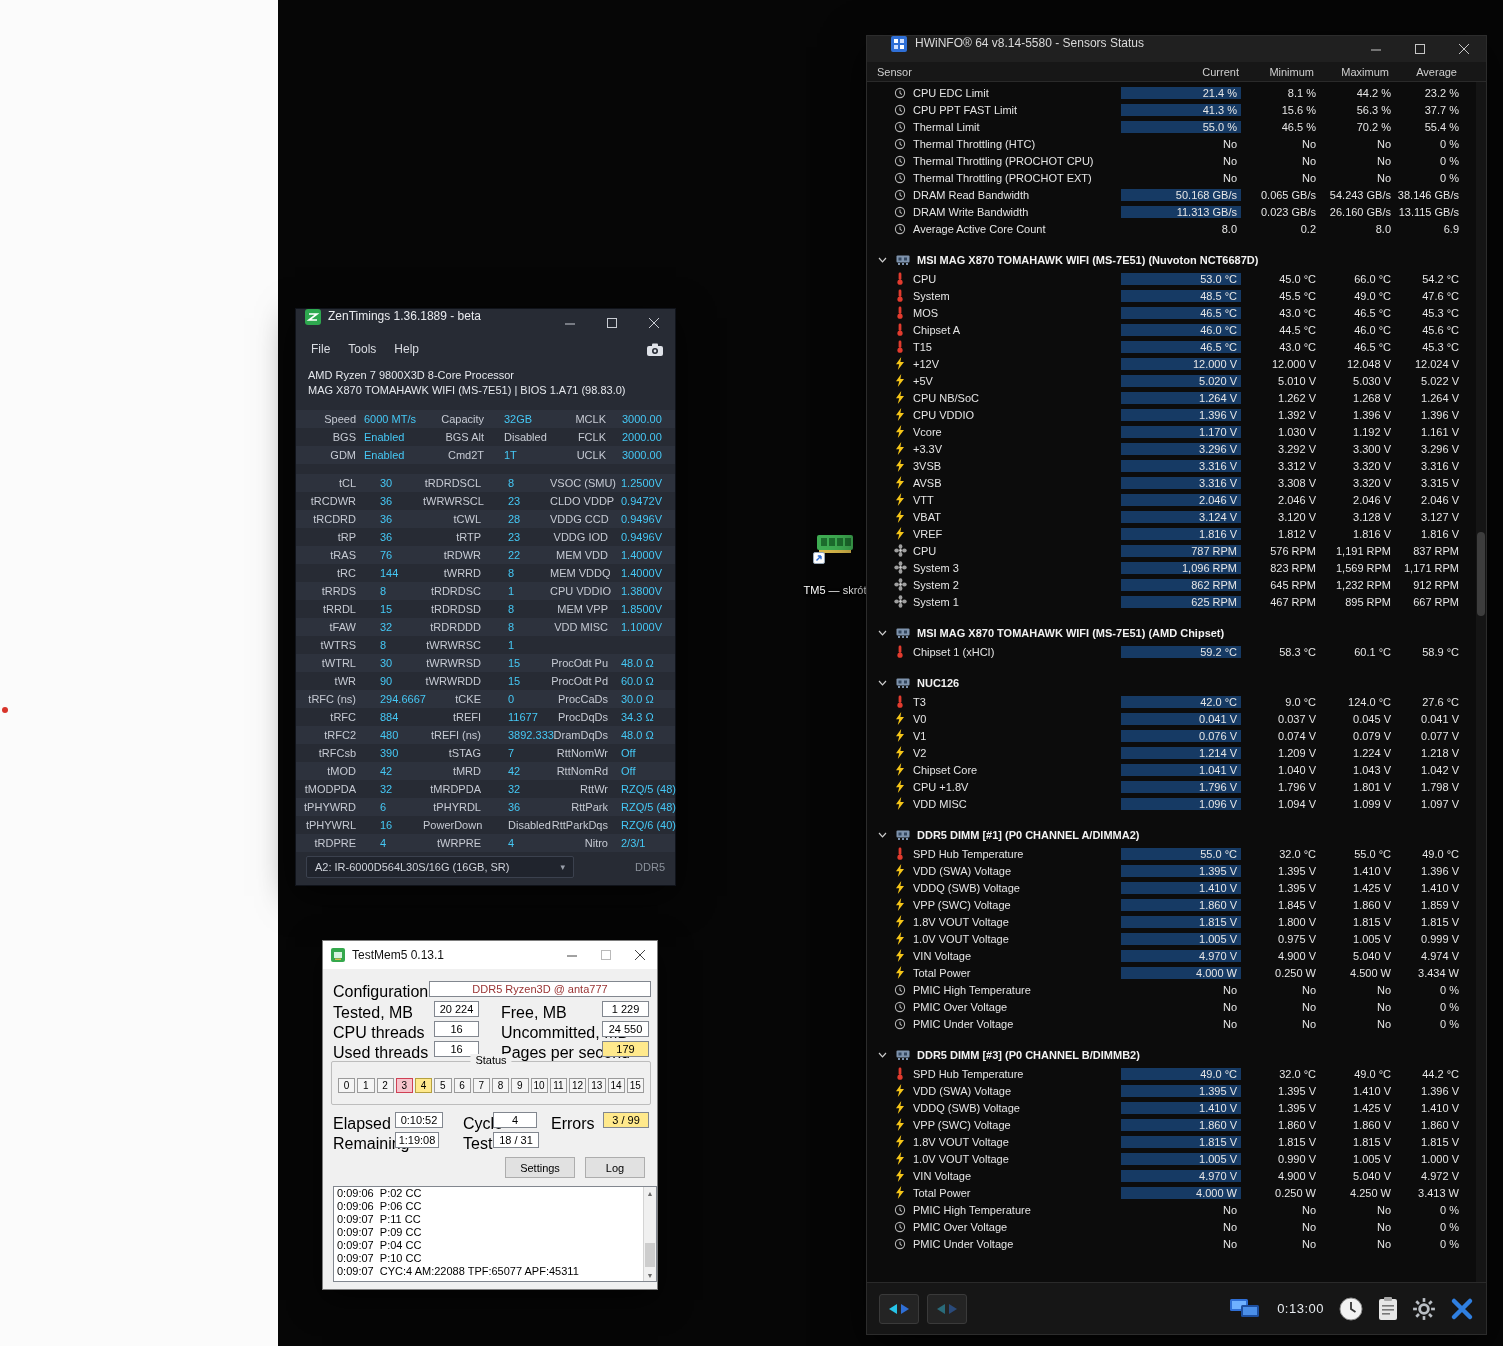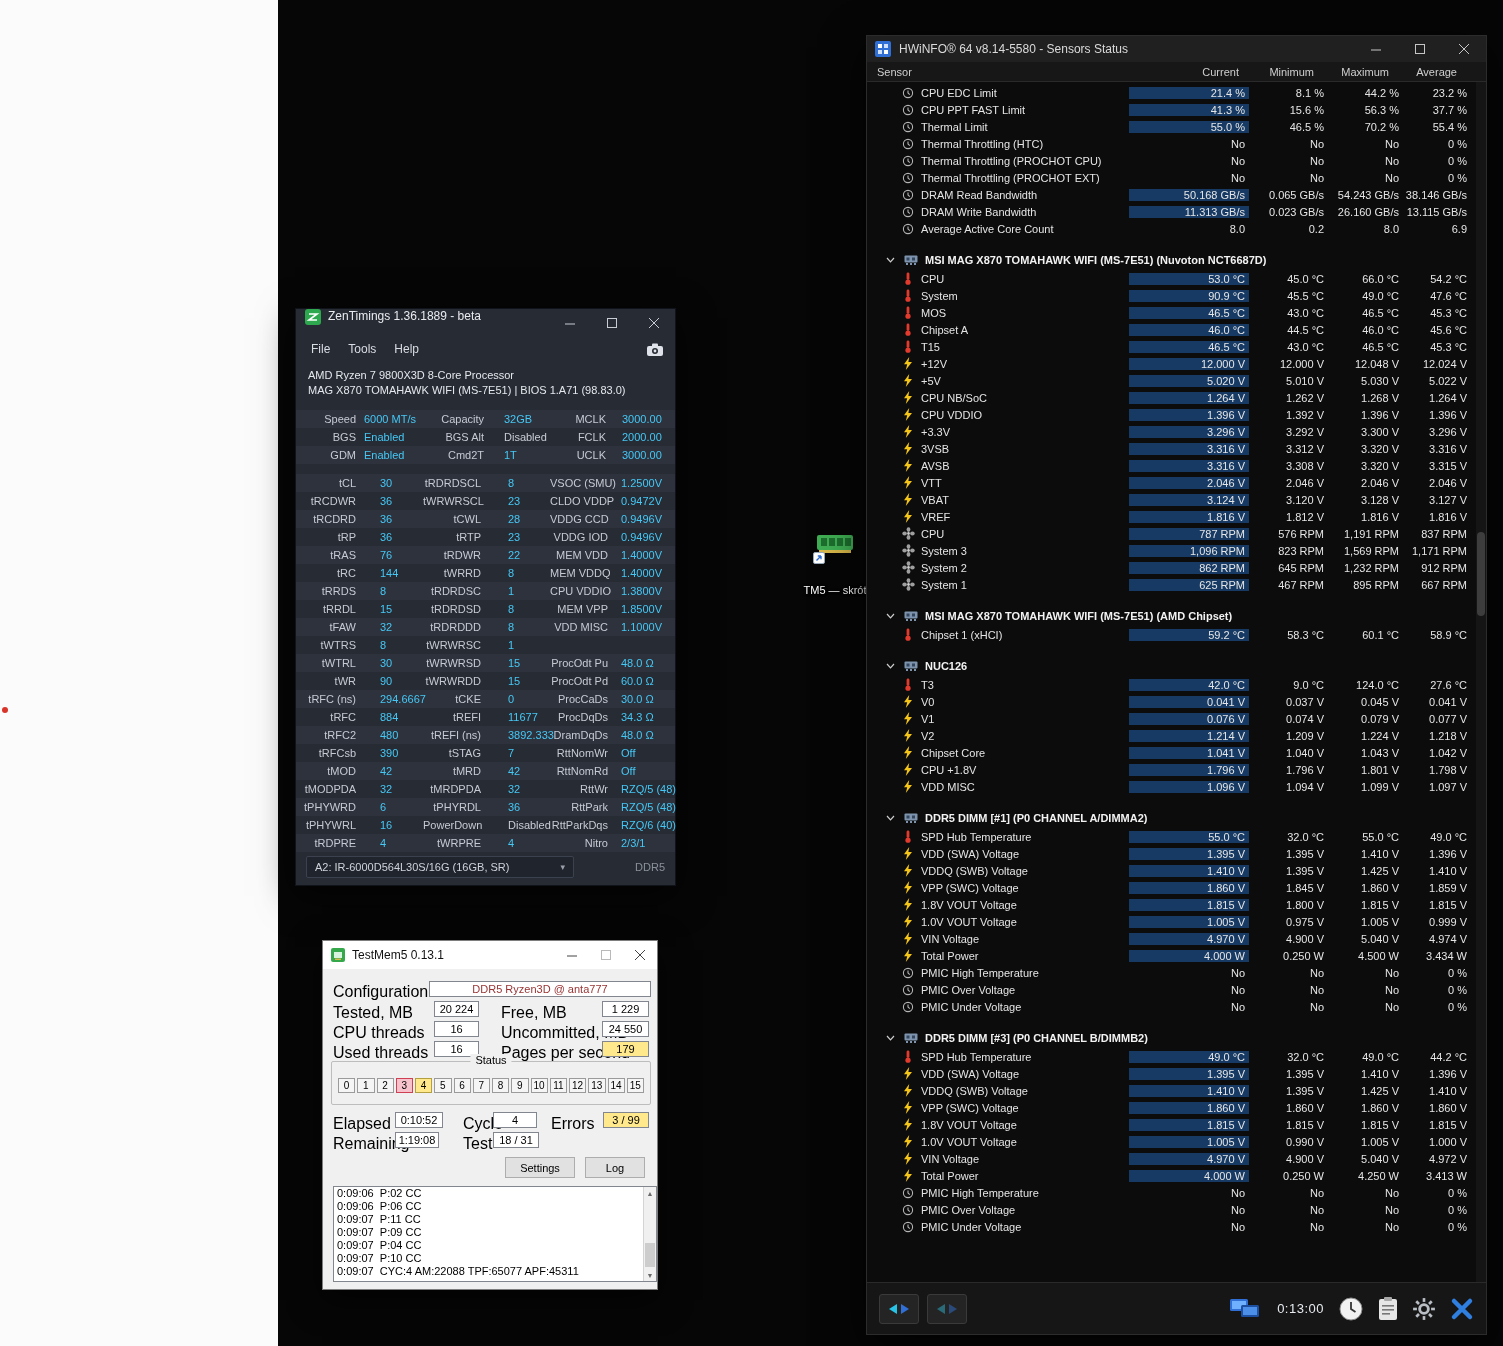--- a/index.html
+++ b/index.html
@@ -71,30 +71,30 @@
   .tm5-log{position:absolute;left:10px;top:217px;width:324px;height:96px;background:#fff;border:1px solid #82878f}
   .tm5-log-line{font-size:11px;line-height:13px;padding-left:3px;white-space:pre}
   .tm5-log-sb{position:absolute;top:0;bottom:0;right:0;width:13px;background:#f0f0f0;border-left:1px solid #d4d4d4}
   .tm5-sb-arrow{position:absolute;left:0;right:0;height:12px;display:flex;align-items:center;justify-content:center;color:#6a6a6a;font-size:7px}
   .tm5-sb-arrow.down{bottom:0}
   .tm5-log-thumb{position:absolute;left:1px;right:1px;bottom:14px;height:24px;background:#cdcdcd}
 
   
   .hw{position:absolute;left:866px;top:35px;width:621px;height:1300px;background:#0c0c0c;border:1px solid #2c2c2c;
       box-shadow:0 12px 40px rgba(0,0,0,.75);font-size:11px;color:#e5e5e5}
-  .hw-titlebar{height:26px;background:#202020;display:flex;align-items:center;padding-left:8px}
+  .hw-titlebar{height:26px;background:#202020;display:flex;padding-left:24px}
   .hw-title{font-size:12px;color:#dadada;margin-left:8px}
   .hw .winbtn{width:44px;color:#c6c6c6}
   .hw-colhdr{height:20px;display:flex;align-items:center;background:#171717;border-bottom:1px solid #2a2a2a;color:#cfcfcf;padding-right:29px}
   .hw-ch-sensor{flex:1;padding-left:10px;text-align:left}
   .hw-ch{text-align:right}
   .hw-ch.cur{width:120px}
   .hw-ch.w75{width:75px}
   .hw-ch.w68{width:68px}
-  .hw-body{position:absolute;top:46px;bottom:52px;left:8px;width:611px;overflow:hidden;padding-top:2px}
+  .hw-body{position:absolute;top:46px;bottom:52px;left:0;width:611px;overflow:hidden;padding-top:2px}
   .hw-row{display:flex;align-items:center;height:17px;padding-right:19px}
   .hw-name{flex:1;display:flex;align-items:center;padding-left:26px;gap:6px;white-space:nowrap;overflow:hidden}
   .hw-ico{width:14px;display:flex;justify-content:center;flex:none}
   .hw-cur{width:120px;text-align:right;padding-right:4px;flex:none}
   .hw-cur.hl{background:#163a64}
   .hw-cell{width:75px;text-align:right;flex:none}
   .hw-cell.avg{width:68px}
   .hw-group-hdr{display:flex;align-items:center;height:20px;margin-top:13px;padding-left:8px;gap:7px;font-weight:bold;color:#f2f2f2;white-space:nowrap}
   .hw-scrollbar{position:absolute;right:0;top:46px;bottom:52px;width:10px;background:#151515}
   .hw-thumb{position:absolute;left:1px;right:1px;top:450px;height:84px;background:#3d3d3d;border-radius:4px}
@@ -697,21 +697,21 @@
         <div class="hw-row">
           <div class="hw-name">
             <span class="hw-ico">
               <svg width="12" height="13" viewBox="0 0 12 13">
                 <rect x="4.6" y="0.5" width="2.8" height="7.5" rx="1.4" fill="#e23b2e"></rect>
                 <circle cx="6" cy="10.2" r="2.6" fill="#e23b2e"></circle>
               </svg>
             </span>
             <span>System</span>
           </div>
-          <div class="hw-cur hl">90.9 °C</div>
+          <div class="hw-cur hl">48.5 °C</div>
           <div class="hw-cell">45.5 °C</div>
           <div class="hw-cell">49.0 °C</div>
           <div class="hw-cell avg">47.6 °C</div>
         </div>
         <div class="hw-row">
           <div class="hw-name">
             <span class="hw-ico">
               <svg width="12" height="13" viewBox="0 0 12 13">
                 <rect x="4.6" y="0.5" width="2.8" height="7.5" rx="1.4" fill="#e23b2e"></rect>
                 <circle cx="6" cy="10.2" r="2.6" fill="#e23b2e"></circle>
@@ -802,20 +802,34 @@
               <svg width="12" height="13" viewBox="0 0 12 13">
                 <polygon points="7.2,0 2,7.2 5.2,7.2 3.8,13 10,5 6.4,5" fill="#f5c518"></polygon>
               </svg>
             </span>
             <span>CPU VDDIO</span>
           </div>
           <div class="hw-cur hl">1.396 V</div>
           <div class="hw-cell">1.392 V</div>
           <div class="hw-cell">1.396 V</div>
           <div class="hw-cell avg">1.396 V</div>
+        </div>
+        <div class="hw-row">
+          <div class="hw-name">
+            <span class="hw-ico">
+              <svg width="12" height="13" viewBox="0 0 12 13">
+                <polygon points="7.2,0 2,7.2 5.2,7.2 3.8,13 10,5 6.4,5" fill="#f5c518"></polygon>
+              </svg>
+            </span>
+            <span>Vcore</span>
+          </div>
+          <div class="hw-cur hl">1.170 V</div>
+          <div class="hw-cell">1.030 V</div>
+          <div class="hw-cell">1.192 V</div>
+          <div class="hw-cell avg">1.161 V</div>
         </div>
         <div class="hw-row">
           <div class="hw-name">
             <span class="hw-ico">
               <svg width="12" height="13" viewBox="0 0 12 13">
                 <polygon points="7.2,0 2,7.2 5.2,7.2 3.8,13 10,5 6.4,5" fill="#f5c518"></polygon>
               </svg>
             </span>
             <span>+3.3V</span>
           </div>

